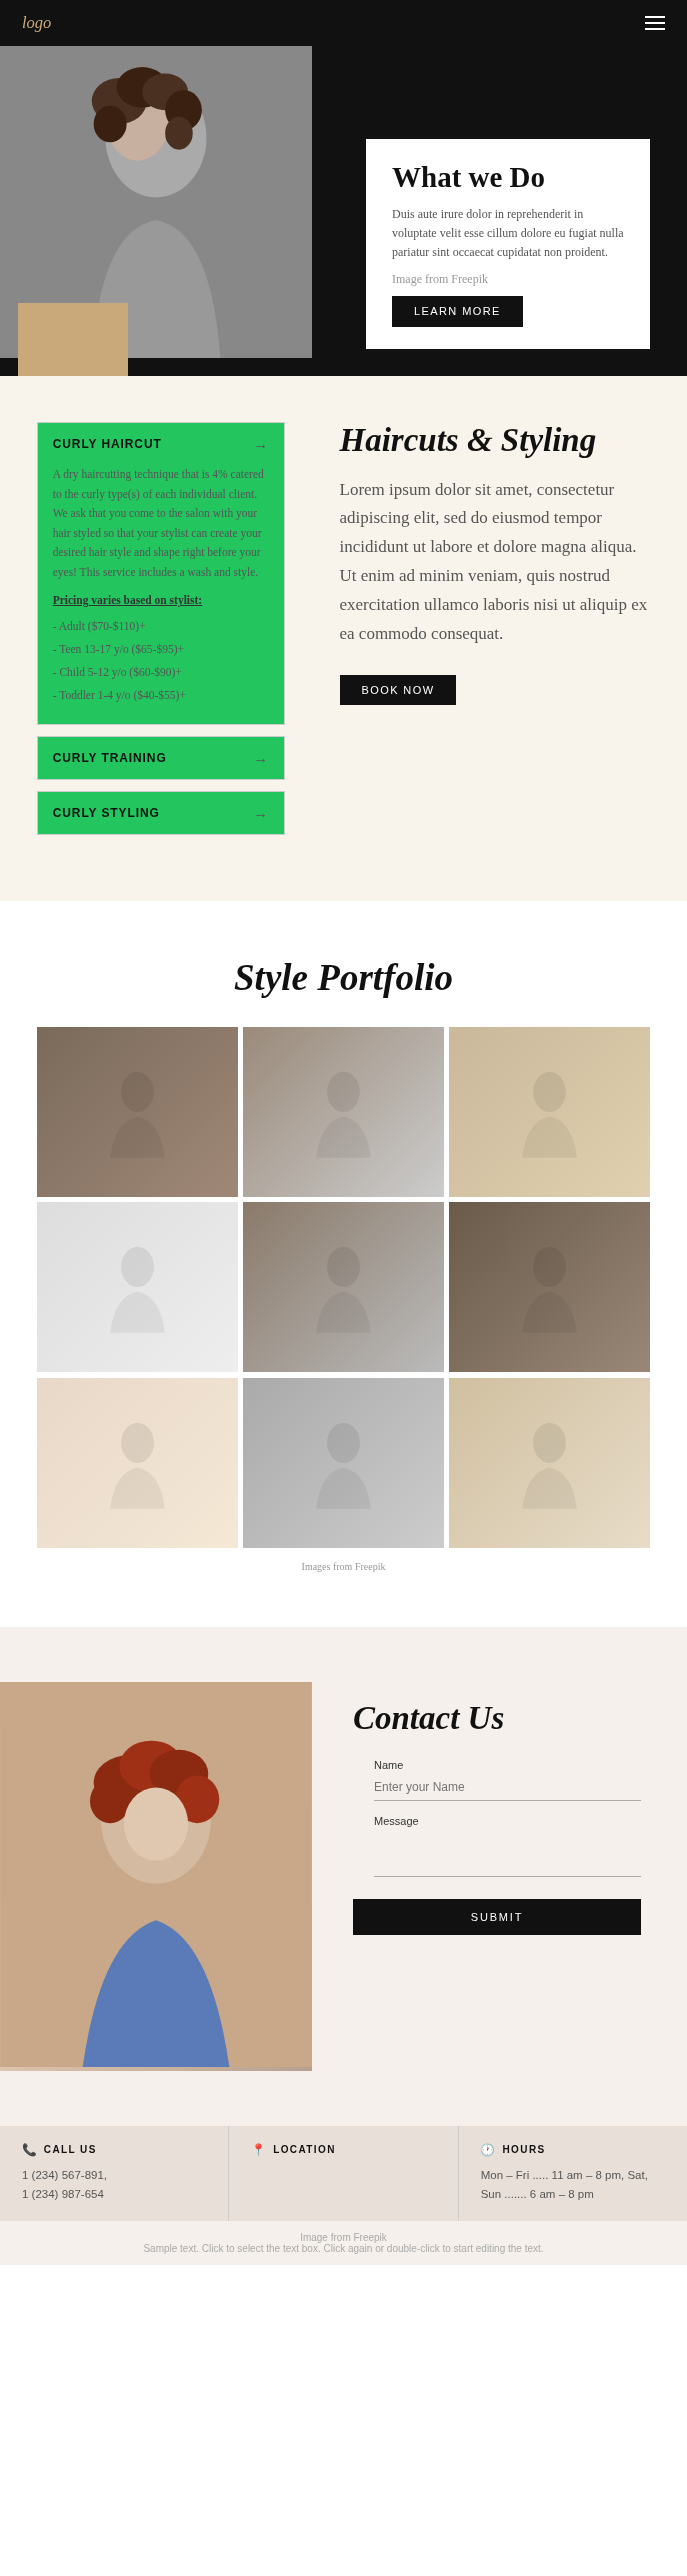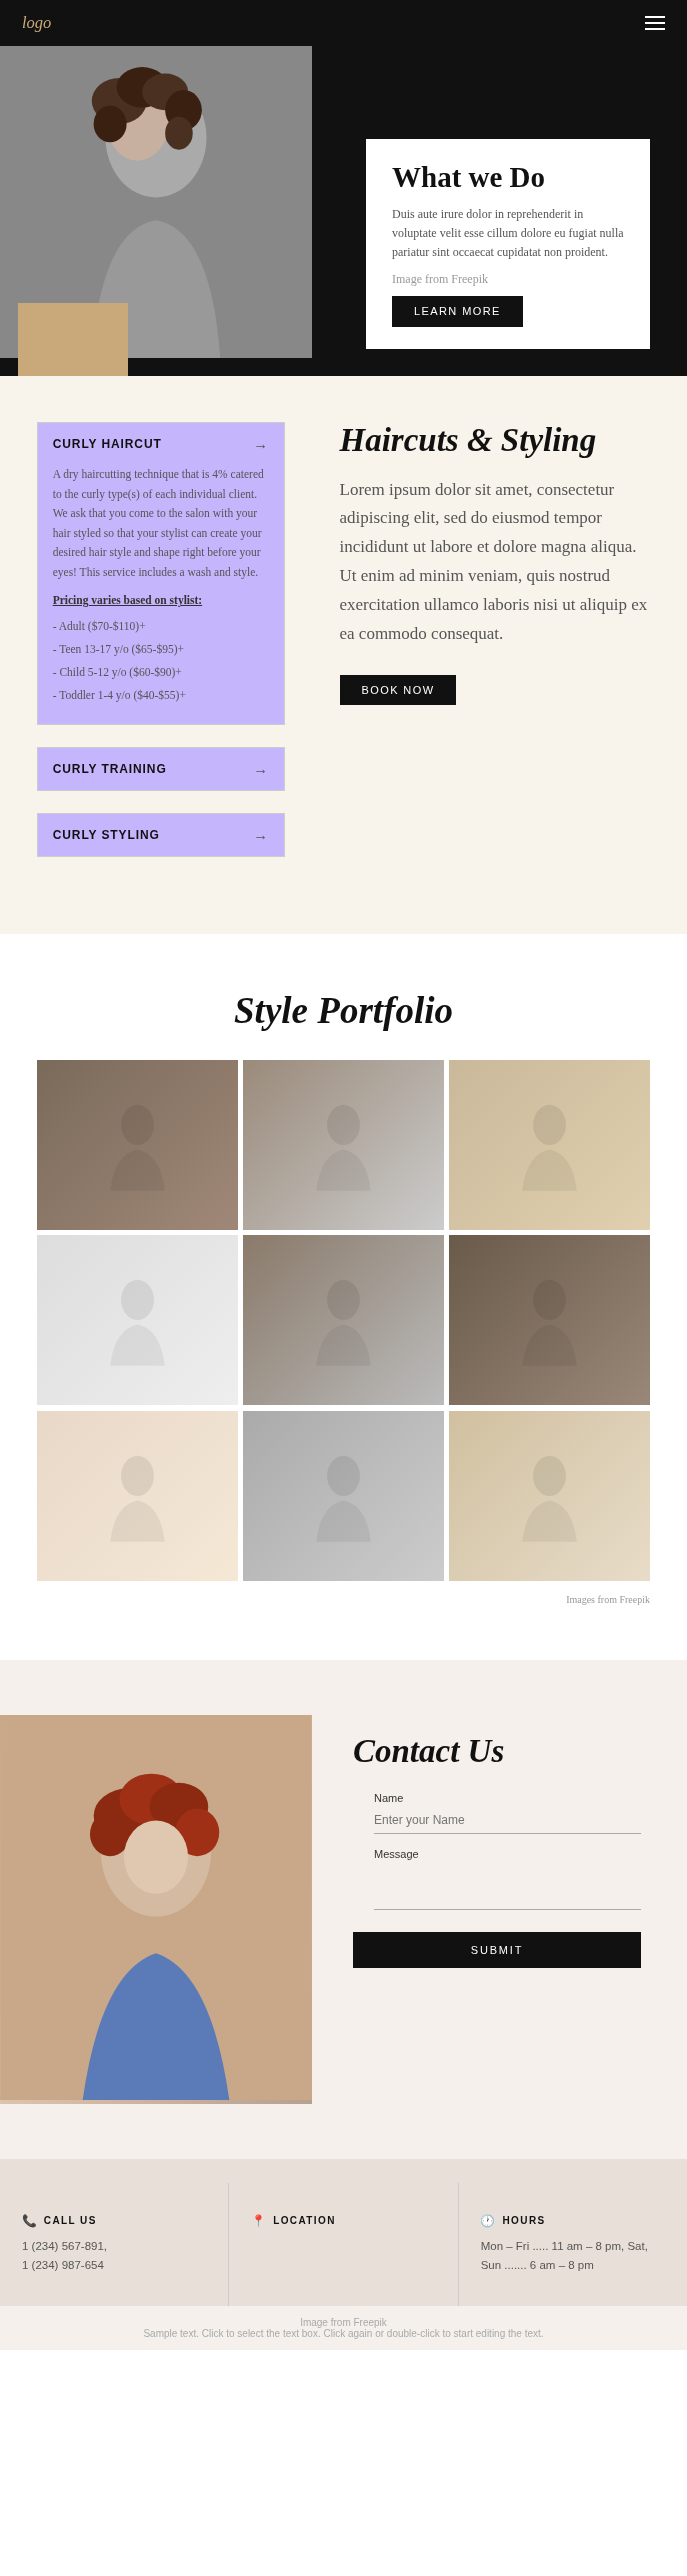--- a/index.html
+++ b/index.html
@@ -93,22 +93,22 @@
     }
     .services-right p {
       font-size: 17px;
       color: #555;
       line-height: 1.7;
       margin-bottom: 26px;
     }
 
     .accordion-item {
       border: 0.9px solid #ccc;
-      background: #c4b5fd;
-      margin-bottom: 22px;
+      background: #22c55e;
+      margin-bottom: 11px;
       cursor: pointer;
     }
     .accordion-header {
       display: flex;
       justify-content: space-between;
       align-items: center;
       padding: 13px 14.7px;
       font-size: 12px;
       letter-spacing: 0.9px;
       text-transform: uppercase;
@@ -172,21 +172,21 @@
     .portfolio-item .person {
       width: 100%;
       height: 100%;
       display: flex;
       align-items: center;
       justify-content: center;
     }
     .portfolio-item .person svg { opacity: 0.4; }
 
     .portfolio-freepik {
-      text-align: right;
+      text-align: center;
       margin-top: 13px;
       font-size: 10px;
       color: #999;
     }
     .portfolio-freepik a { color: #999; }
 
     
     .contact-section {
       background: #f5f0eb;
       padding: 55px 0;
@@ -251,23 +251,22 @@
       font-family: Arial, sans-serif;
     }
 
     
     .footer-info {
       background: #e8e0d8;
       display: flex;
     }
     .footer-col {
       flex: 1;
-      padding: 30px 22px;
+      padding: 16px 22px;
       border-right: 0.9px solid #ccc;
-      margin-top: 24px;
     }
     .footer-col:last-child { border-right: none; }
     .footer-col-title {
       font-size: 10px;
       letter-spacing: 1.4px;
       text-transform: uppercase;
       font-weight: 700;
       color: #111;
       margin-bottom: 9.2px;
       font-family: Arial, sans-serif;

